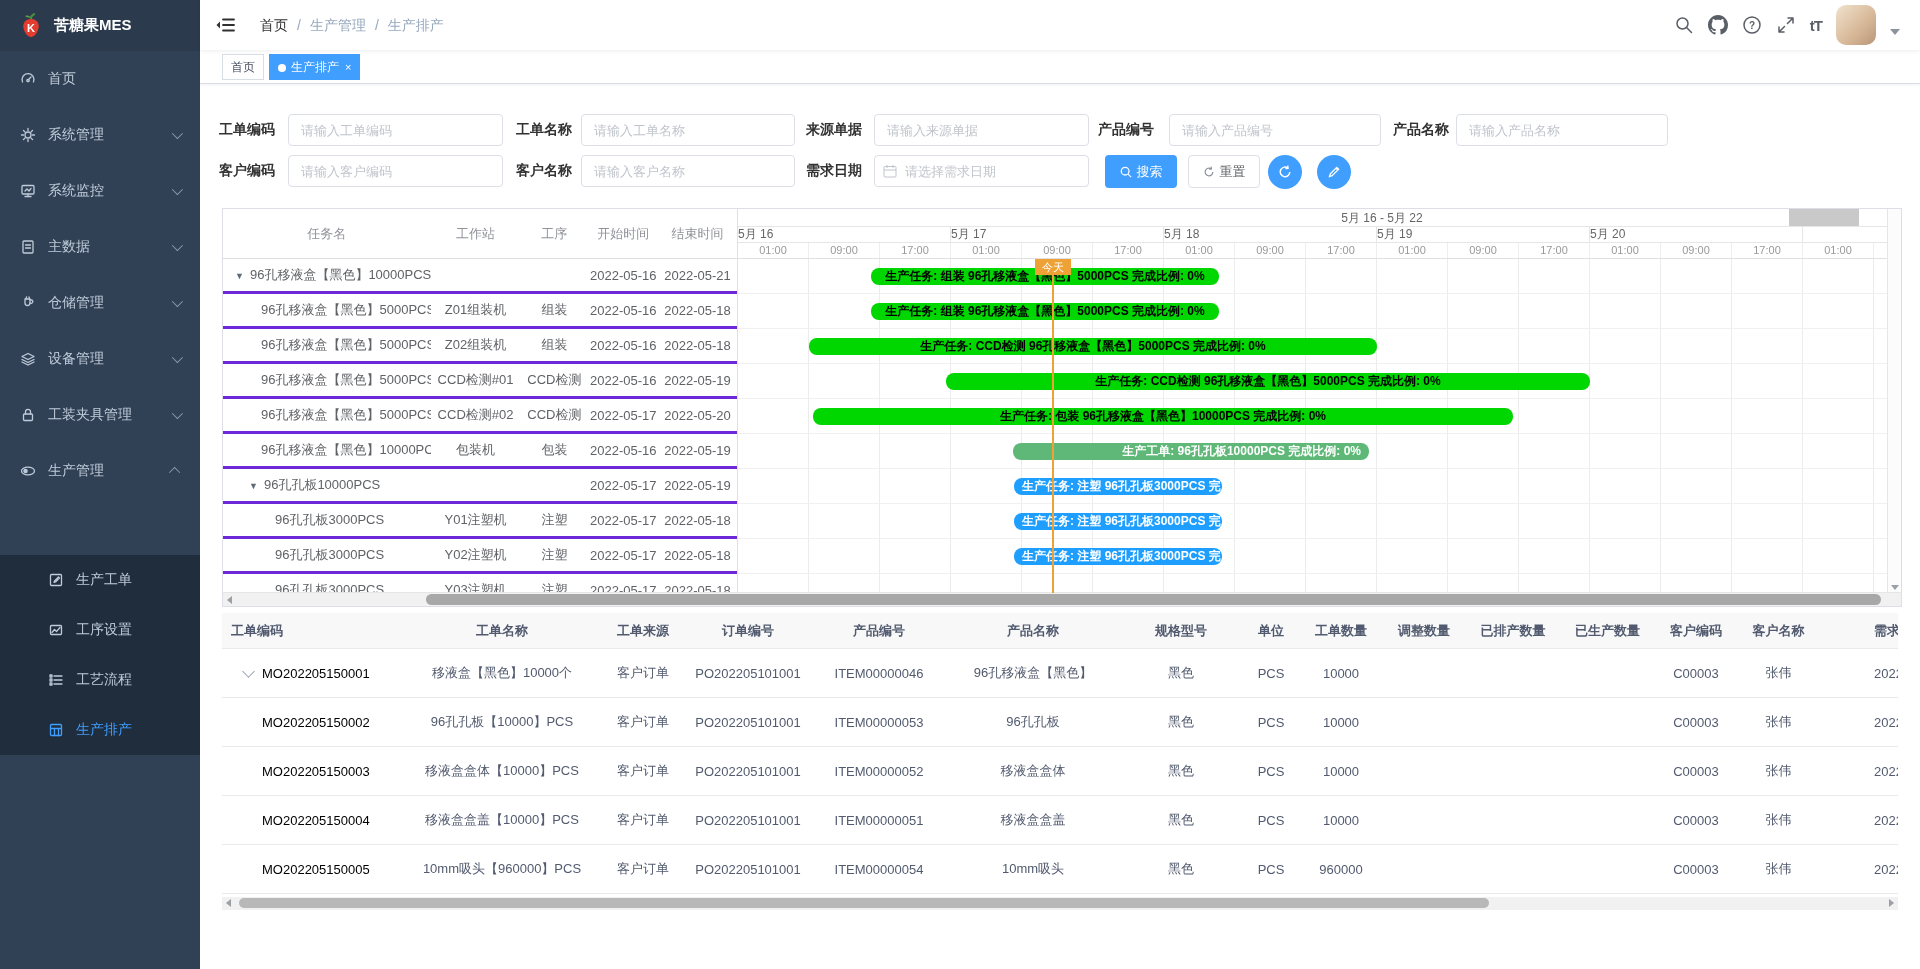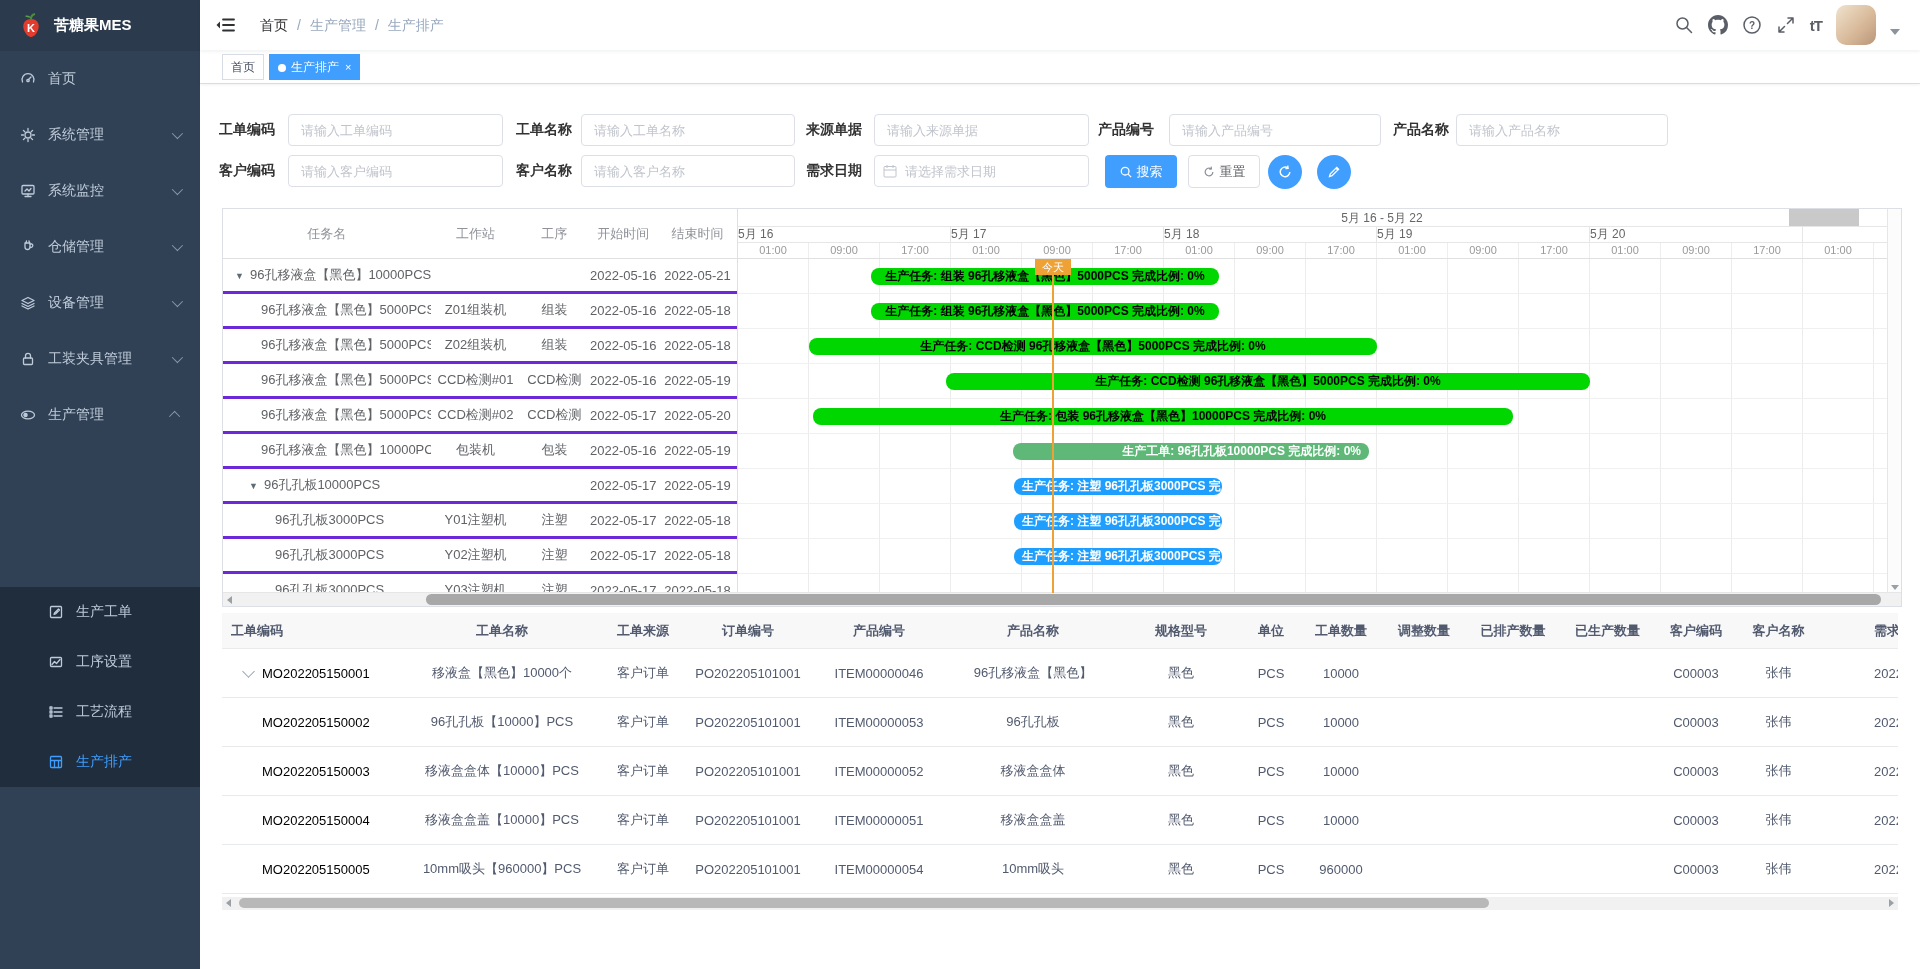--- a/index.html
+++ b/index.html
@@ -11,21 +11,21 @@
   .sidebar { position:absolute; left:0; top:0; width:200px; height:969px; background:#304156; }
   .logo { height:51px; display:flex; align-items:center; padding-left:18px; background:#2b3a4d; }
   .logo-title { color:#fff; font-size:15px; font-weight:bold; margin-left:10px; }
   .menu { position:absolute; top:51px; left:0; width:200px; }
   .m-item { height:56px; display:flex; align-items:center; padding:0 20px; color:#bfcbd9; font-size:14px; cursor:pointer; }
   .m-item .lbl { margin-left:12px; flex:1; white-space:nowrap; }
   .m-ico { width:16px; height:16px; flex:0 0 16px; }
   .chev { width:8px; height:8px; border-right:1.5px solid #8a97a8; border-bottom:1.5px solid #8a97a8; }
   .chev.down { transform:rotate(45deg) translateY(-2px); }
   .chev.up { transform:rotate(-135deg) translateY(-2px); }
-  .submenu { position:absolute; top:555px; left:0; width:200px; background:#1f2d3d;margin-top:32px; }
+  .submenu { position:absolute; top:555px; left:0; width:200px; background:#1f2d3d; }
   .s-item { height:50px; display:flex; align-items:center; padding-left:48px; color:#bfcbd9; font-size:14px; cursor:pointer; }
   .s-item .lbl { margin-left:12px; }
   .s-item.active { color:#409eff; }
   .s-item.active .s-ico { stroke:#409eff; }
 
   
   .topbar { position:absolute; left:200px; top:0; width:1720px; height:50px; background:#fff; box-shadow:0 1px 4px rgba(0,21,41,.08); z-index:20; }
   .hamburger { position:absolute; left:15px; top:15px; width:20px; height:20px; cursor:pointer; }
   .breadcrumb { position:absolute; left:60px; top:17px; font-size:14px; display:flex; gap:9px; }
   .bc-first { color:#303133; cursor:pointer; }
@@ -144,20 +144,28 @@
       <div class="m-item">
         <svg class="sico m-ico" viewBox="0 0 16 16">
             <rect x="2" y="2.5" width="12" height="8.5" rx="1"></rect>
             <path d="M8 11 V13.5 M5 13.5 H11 M5 8 L7 6 L9 8 L11 5.5"></path>
           </svg>
         <span class="lbl">系统监控</span>
         <span class="chev down"></span>
       </div>
       <div class="m-item">
         <svg class="sico m-ico" viewBox="0 0 16 16">
+            <rect x="3" y="2" width="10" height="12" rx="1"></rect>
+            <path d="M5.5 6 H10.5 M5.5 9 H10.5"></path>
+          </svg>
+        <span class="lbl">主数据</span>
+        <span class="chev down"></span>
+      </div>
+      <div class="m-item">
+        <svg class="sico m-ico" viewBox="0 0 16 16">
             <path d="M5 4 H10 V8 A2.5 2.5 0 0 1 5 8 Z"></path>
             <path d="M10 5 H12 A1.5 1.5 0 0 1 10 8"></path>
             <path d="M6.5 2 L6 4 M9 2 L9.5 4"></path>
           </svg>
         <span class="lbl">仓储管理</span>
         <span class="chev down"></span>
       </div>
       <div class="m-item">
         <svg class="sico m-ico" viewBox="0 0 16 16">
             <path d="M2 5.5 L8 2.5 L14 5.5 L8 8.5 Z"></path>

